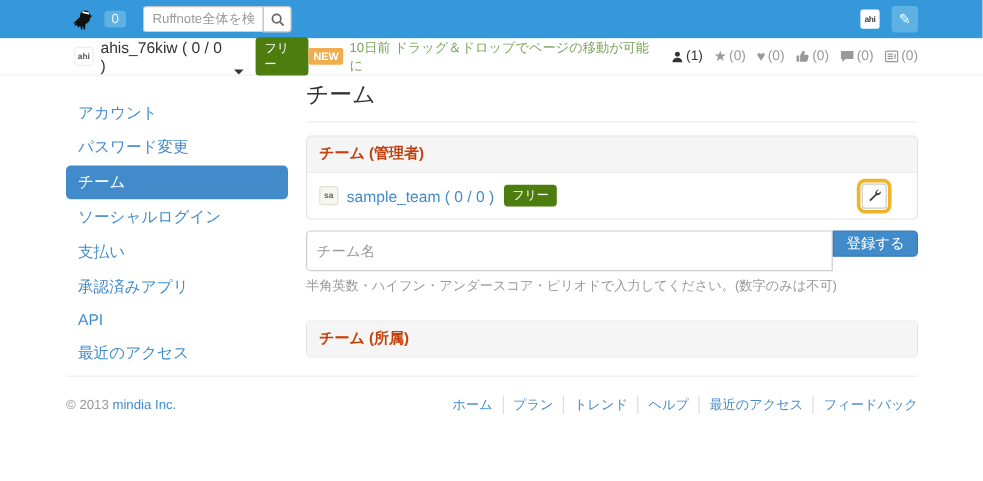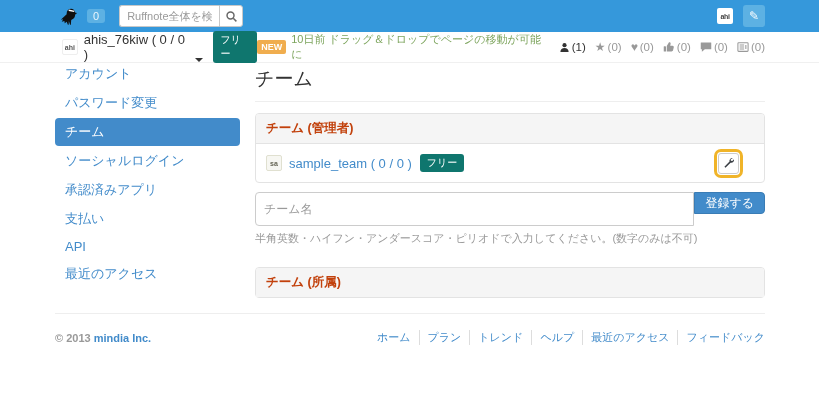--- a/index.html
+++ b/index.html
@@ -30,34 +30,34 @@
   
   .userbar { position:absolute; top:32px; left:0; right:0; height:31px; background:#fff;
              border-bottom:1px solid #f0f0f0; display:flex; align-items:center;
              padding:0 54px 0 62px; font-size:13px; }
   .mini-avatar { width:16px; height:16px; border-radius:2px; background:#fff;
                  display:flex; align-items:center; justify-content:center;
                  font-size:7px; font-weight:bold; color:#555; border:1px solid #eee; }
   .username { margin-left:6px; color:#333; cursor:pointer; display:flex; align-items:flex-end; }
   .caret { display:inline-block; margin-left:5px; width:0; height:0; border-left:4px solid transparent;
            border-right:4px solid transparent; border-top:4px solid #333; }
-  .plan-badge { margin-left:10px; background:#0f766e; color:#fff; font-size:10px;
+  .plan-badge { margin-left:10px; background:#4d7c0f; color:#fff; font-size:10px;
                 padding:2px 7px; border-radius:3px; }
   .userbar-right { margin-left:auto; display:flex; align-items:center; }
   .new-badge { background:#f0ad4e; color:#fff; font-size:9px; font-weight:bold;
                padding:2px 4px; border-radius:2px; }
   .news-text { margin-left:5px; color:#7ca45c; font-size:11px; cursor:pointer; }
   .stats { display:flex; align-items:center; margin-left:8px; }
   .stat { display:flex; align-items:center; margin-left:9px; cursor:pointer; font-size:11.5px; color:#999; }
   .stat .g { font-size:12px; line-height:1; margin-right:2px; color:#999; }
   .stat svg { margin-right:2px; }
   .stat.dark, .stat.dark .g { color:#333; }
 
   
-  .sidebar { position:absolute; top:60px; left:55px; width:185px; }
+  .sidebar { position:absolute; top:80px; left:55px; width:185px; }
   .side-item { display:block; padding:5px 10px; margin-bottom:1px; font-size:13px;
                color:#428bca; border-radius:4px; cursor:pointer; }
   .side-item.active { background:#428bca; color:#fff; }
 
   
   .main { position:absolute; top:66px; left:255px; width:510px; }
   .page-title { font-size:19px; font-weight:500; color:#333; margin:0 0 9px 0; }
   .title-hr { border:none; border-top:1px solid #eee; margin:0 0 11px 0; }
   .panel { border:1px solid #e3e3e3; border-radius:4px; background:#fff; }
   .panel-heading { background:#f5f5f5; padding:6px 10px; font-size:12.5px; font-weight:bold;
@@ -80,21 +80,21 @@
   .team-form input::placeholder { color:#9a9a9a; }
   .submit-btn { height:22px; background:#428bca; color:#fff; border:1px solid #3a7cb5;
                 border-radius:0 4px 4px 0; font-size:12px; padding:0 10px; cursor:pointer; }
   .help-text { margin-top:5px; font-size:11px; color:#999; }
   .panel.member { margin-top:21px; }
 
   
   .footer-hr { position:absolute; top:313px; left:55px; right:54px; border:none; border-top:1px solid #eee; }
   .footer { position:absolute; top:330px; left:55px; right:54px; display:flex;
             align-items:center; justify-content:space-between; font-size:11px; }
-  .copyright { color:#999;font-weight:bold; }
+  .copyright { color:#999; }
   .copyright a, .footer-links a { color:#428bca; text-decoration:none; cursor:pointer; }
   .footer-links { display:flex; }
   .footer-links .fl { padding:0 8px; border-right:1px solid #ddd; }
   .footer-links .fl:last-child { border-right:none; padding-right:0; }
 
   svg { display:block; }
 </style>
 </head>
 <body>
 
@@ -185,22 +185,22 @@
         </span>
       </span>
     </span>
   </div>
 
   <nav class="sidebar">
     <a class="side-item">アカウント</a>
     <a class="side-item">パスワード変更</a>
     <a class="side-item active">チーム</a>
     <a class="side-item">ソーシャルログイン</a>
+    <a class="side-item">支払い</a>
     <a class="side-item">承認済みアプリ</a>
-    <a class="side-item">支払い</a>
     <a class="side-item">API</a>
     <a class="side-item">最近のアクセス</a>
   </nav>
 
   <main class="main">
     <h1 class="page-title">チーム</h1>
     <hr class="title-hr">
 
     <section class="panel has-body">
       <div class="panel-heading">チーム (管理者)</div>

